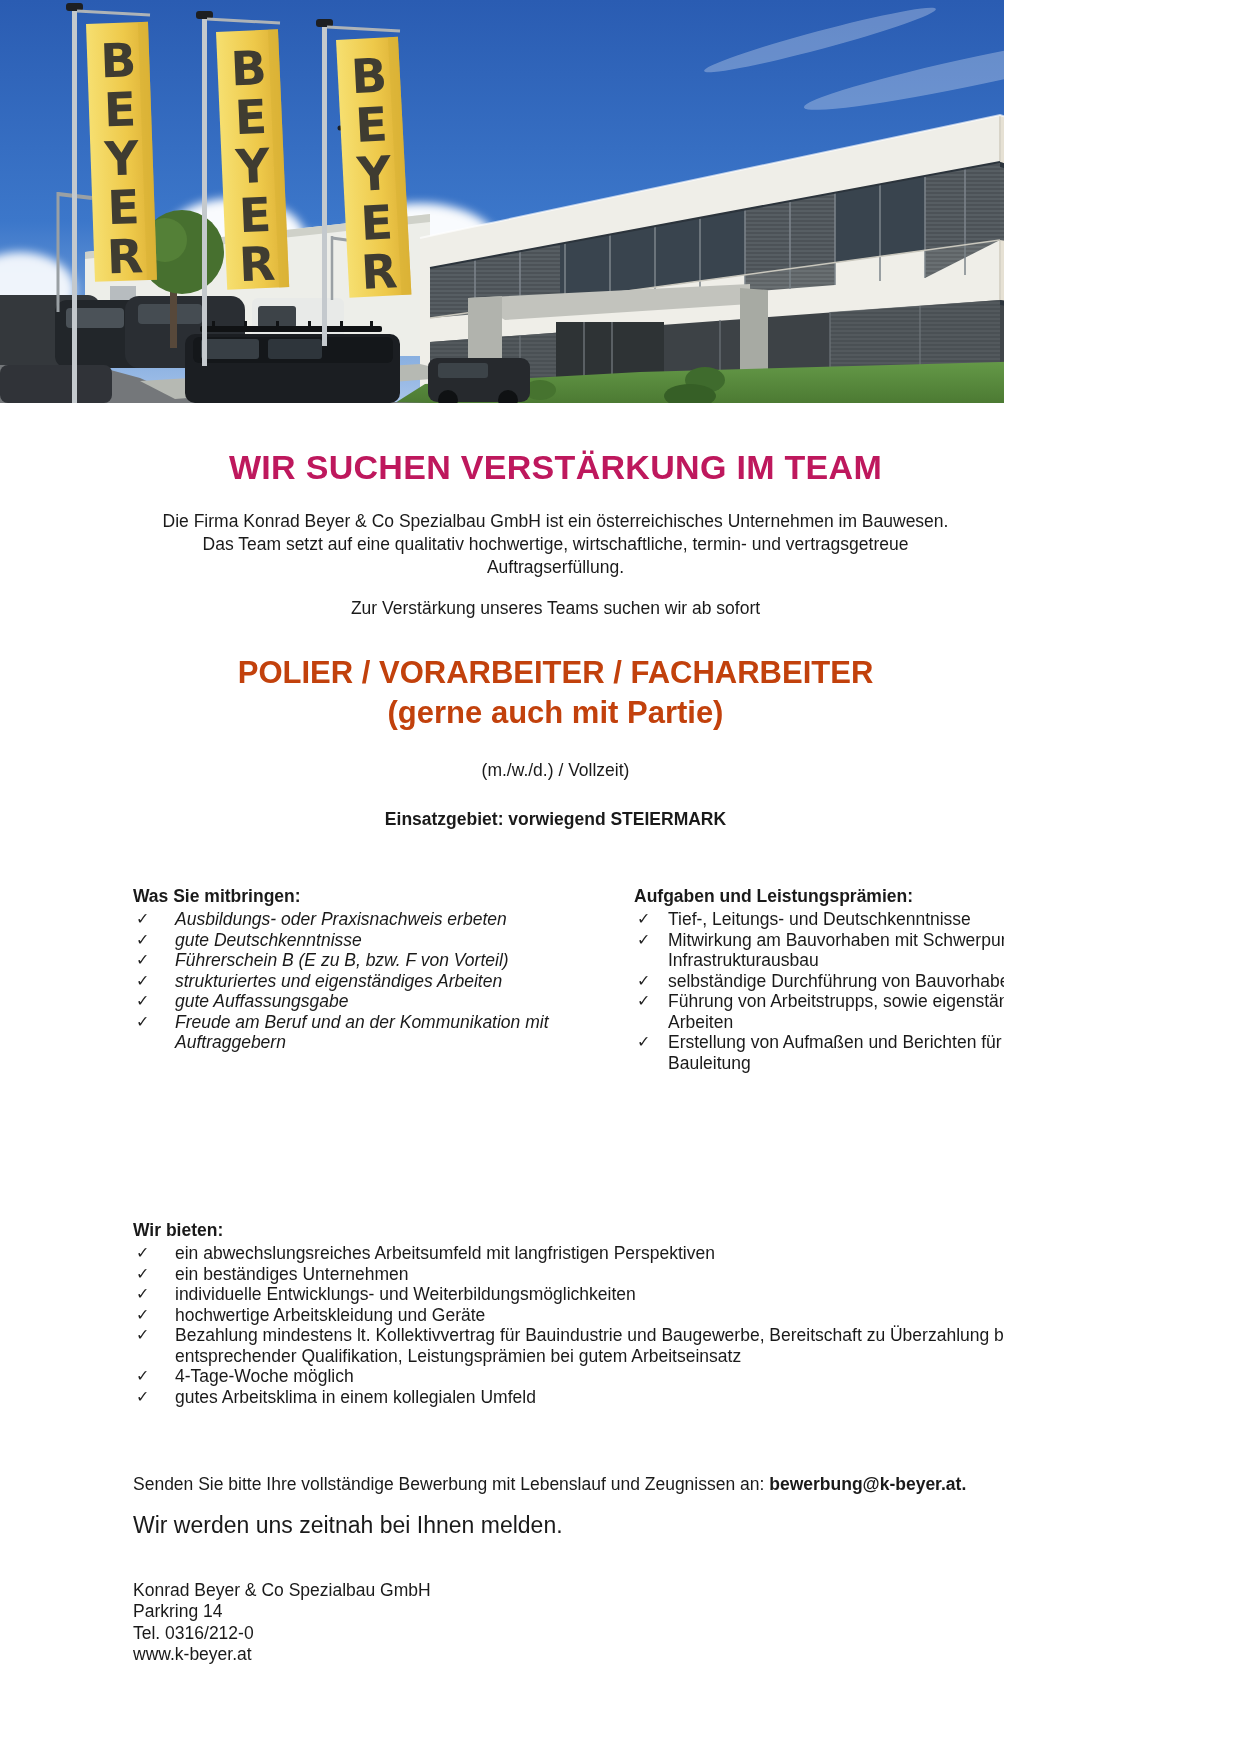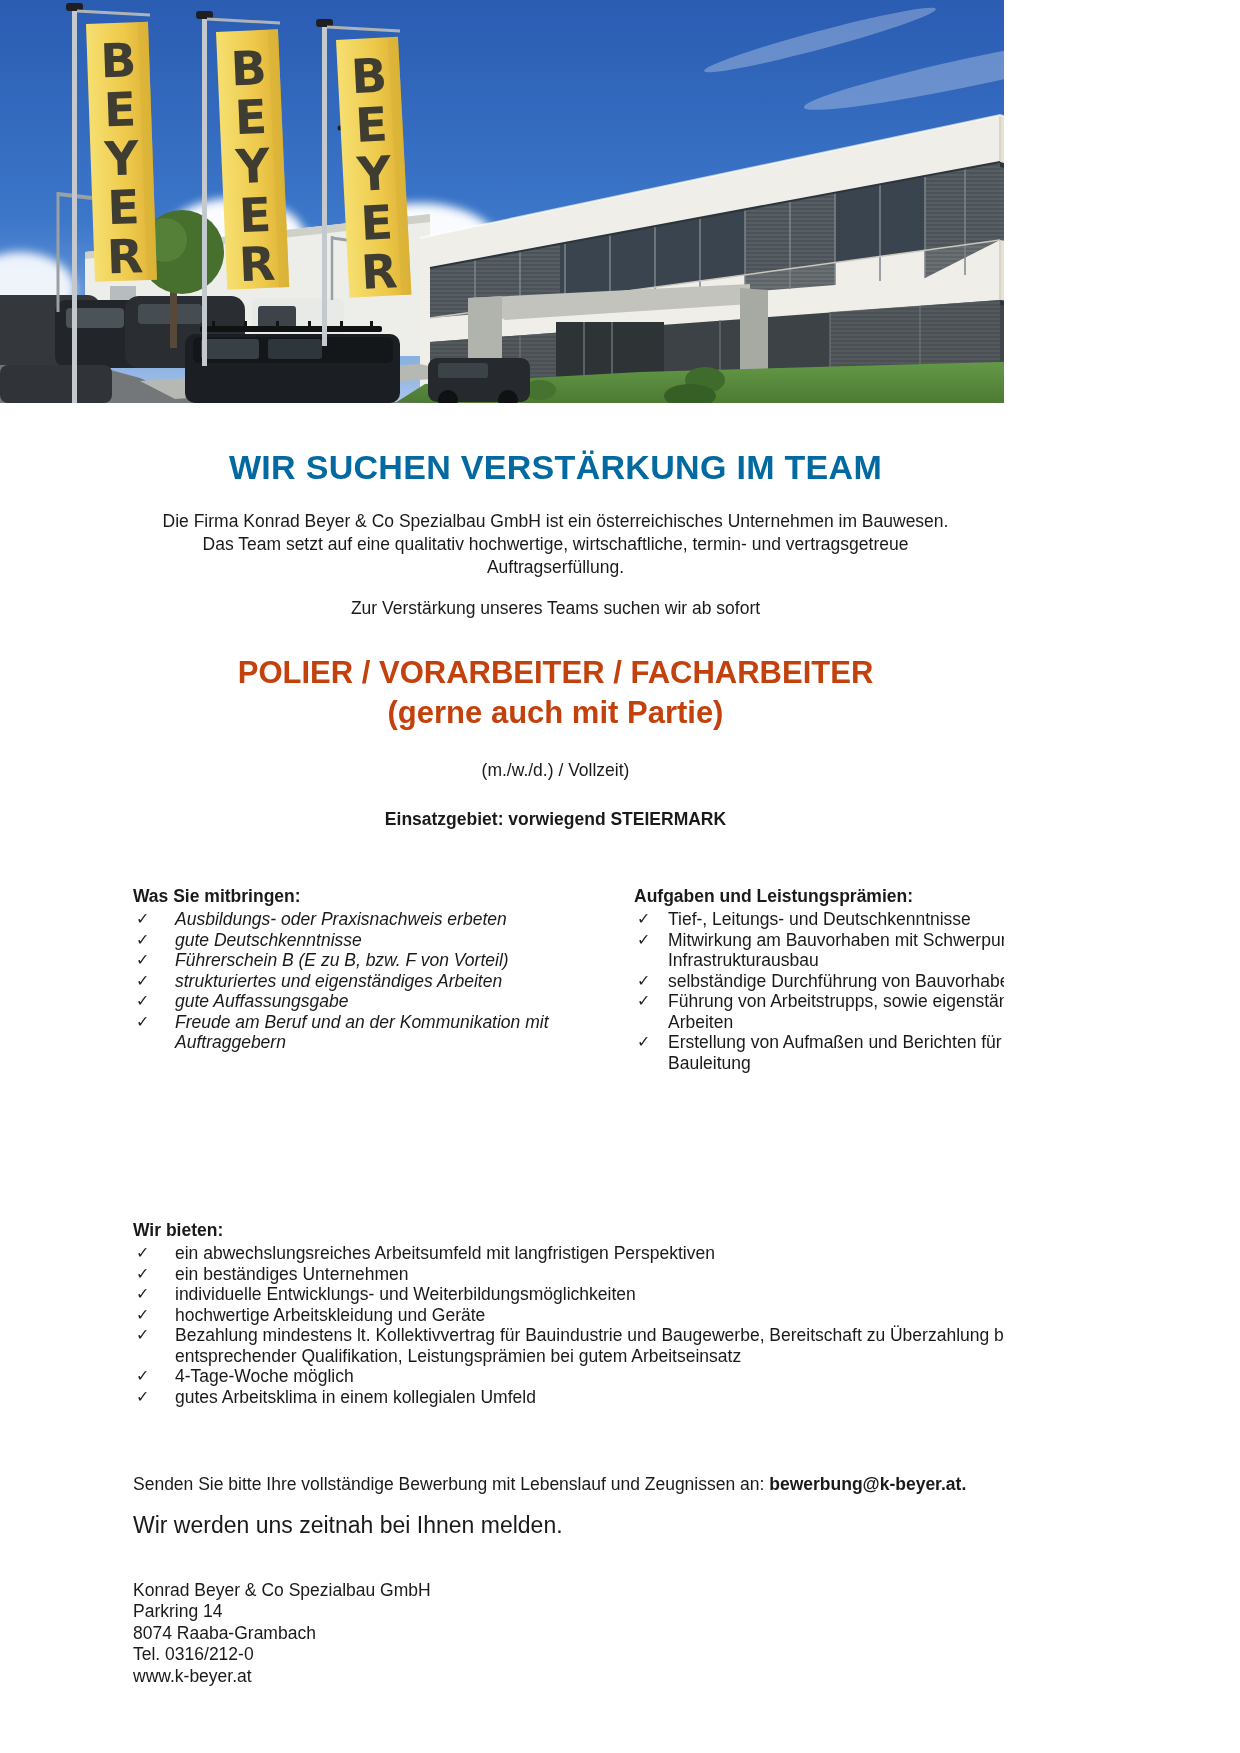--- a/index.html
+++ b/index.html
@@ -1,21 +1,21 @@
 <!DOCTYPE html>
 <html lang="de"><head>
 <meta charset="utf-8">
 <style>
   html,body{margin:0;padding:0;background:#ffffff;}
   body{font-family:"Liberation Sans", sans-serif;color:#1a1a1a;}
   .page{width:1004px;height:1753px;background:#fff;position:relative;overflow:hidden;}
   .hero{width:1240px;height:403px;display:block;}
   .content{padding-left:133px;width:990px;}
   .center-col{width:845px;text-align:center;}
-  .doc-title{font-size:34px;line-height:37px;font-weight:bold;margin:46px 0 0 0;letter-spacing:.3px;color:#0369a1;}
+  .doc-title{font-size:34px;line-height:37px;font-weight:bold;margin:46px 0 0 0;letter-spacing:.3px;color:#be185d;}
   .intro{font-size:17.5px;line-height:23px;margin-top:24px;}
   .lead{font-size:17.5px;line-height:23px;margin-top:17px;}
   .job-title{font-size:31px;line-height:40px;font-weight:bold;margin-top:33px;color:#c2410c;}
   .job-sub{font-size:17.5px;line-height:24px;margin-top:1px;}
   .region{font-size:17.5px;font-weight:bold;margin-top:27px;}
   .cols{display:flex;margin-top:56px;}
   .col-left{width:501px;flex:none;}
   .col-right{width:470px;flex:none;}
   .list-head{font-size:17.5px;font-weight:bold;line-height:21px;margin:0 0 2px 0;}
   ul.cklist{list-style:none;margin:0;padding:0;}
@@ -378,19 +378,18 @@
 
     <p class="apply">
       <span>Senden Sie bitte Ihre vollständige Bewerbung mit Lebenslauf und Zeugnissen an: </span><strong>bewerbung@k-beyer.at</strong><strong>.</strong>
     </p>
 
     <p class="followup">Wir werden uns zeitnah bei Ihnen melden.</p>
 
     <div class="company">
       <div class="co-name">Konrad Beyer &amp; Co Spezialbau GmbH</div>
       <div>Parkring 14</div>
-      <div>8074 Raaba-Grambach</div>
       <div>Tel. 0316/212-0</div>
       <div>www.k-beyer.at</div>
     </div>
 
   </div>
 </div>
 
 </body></html>

